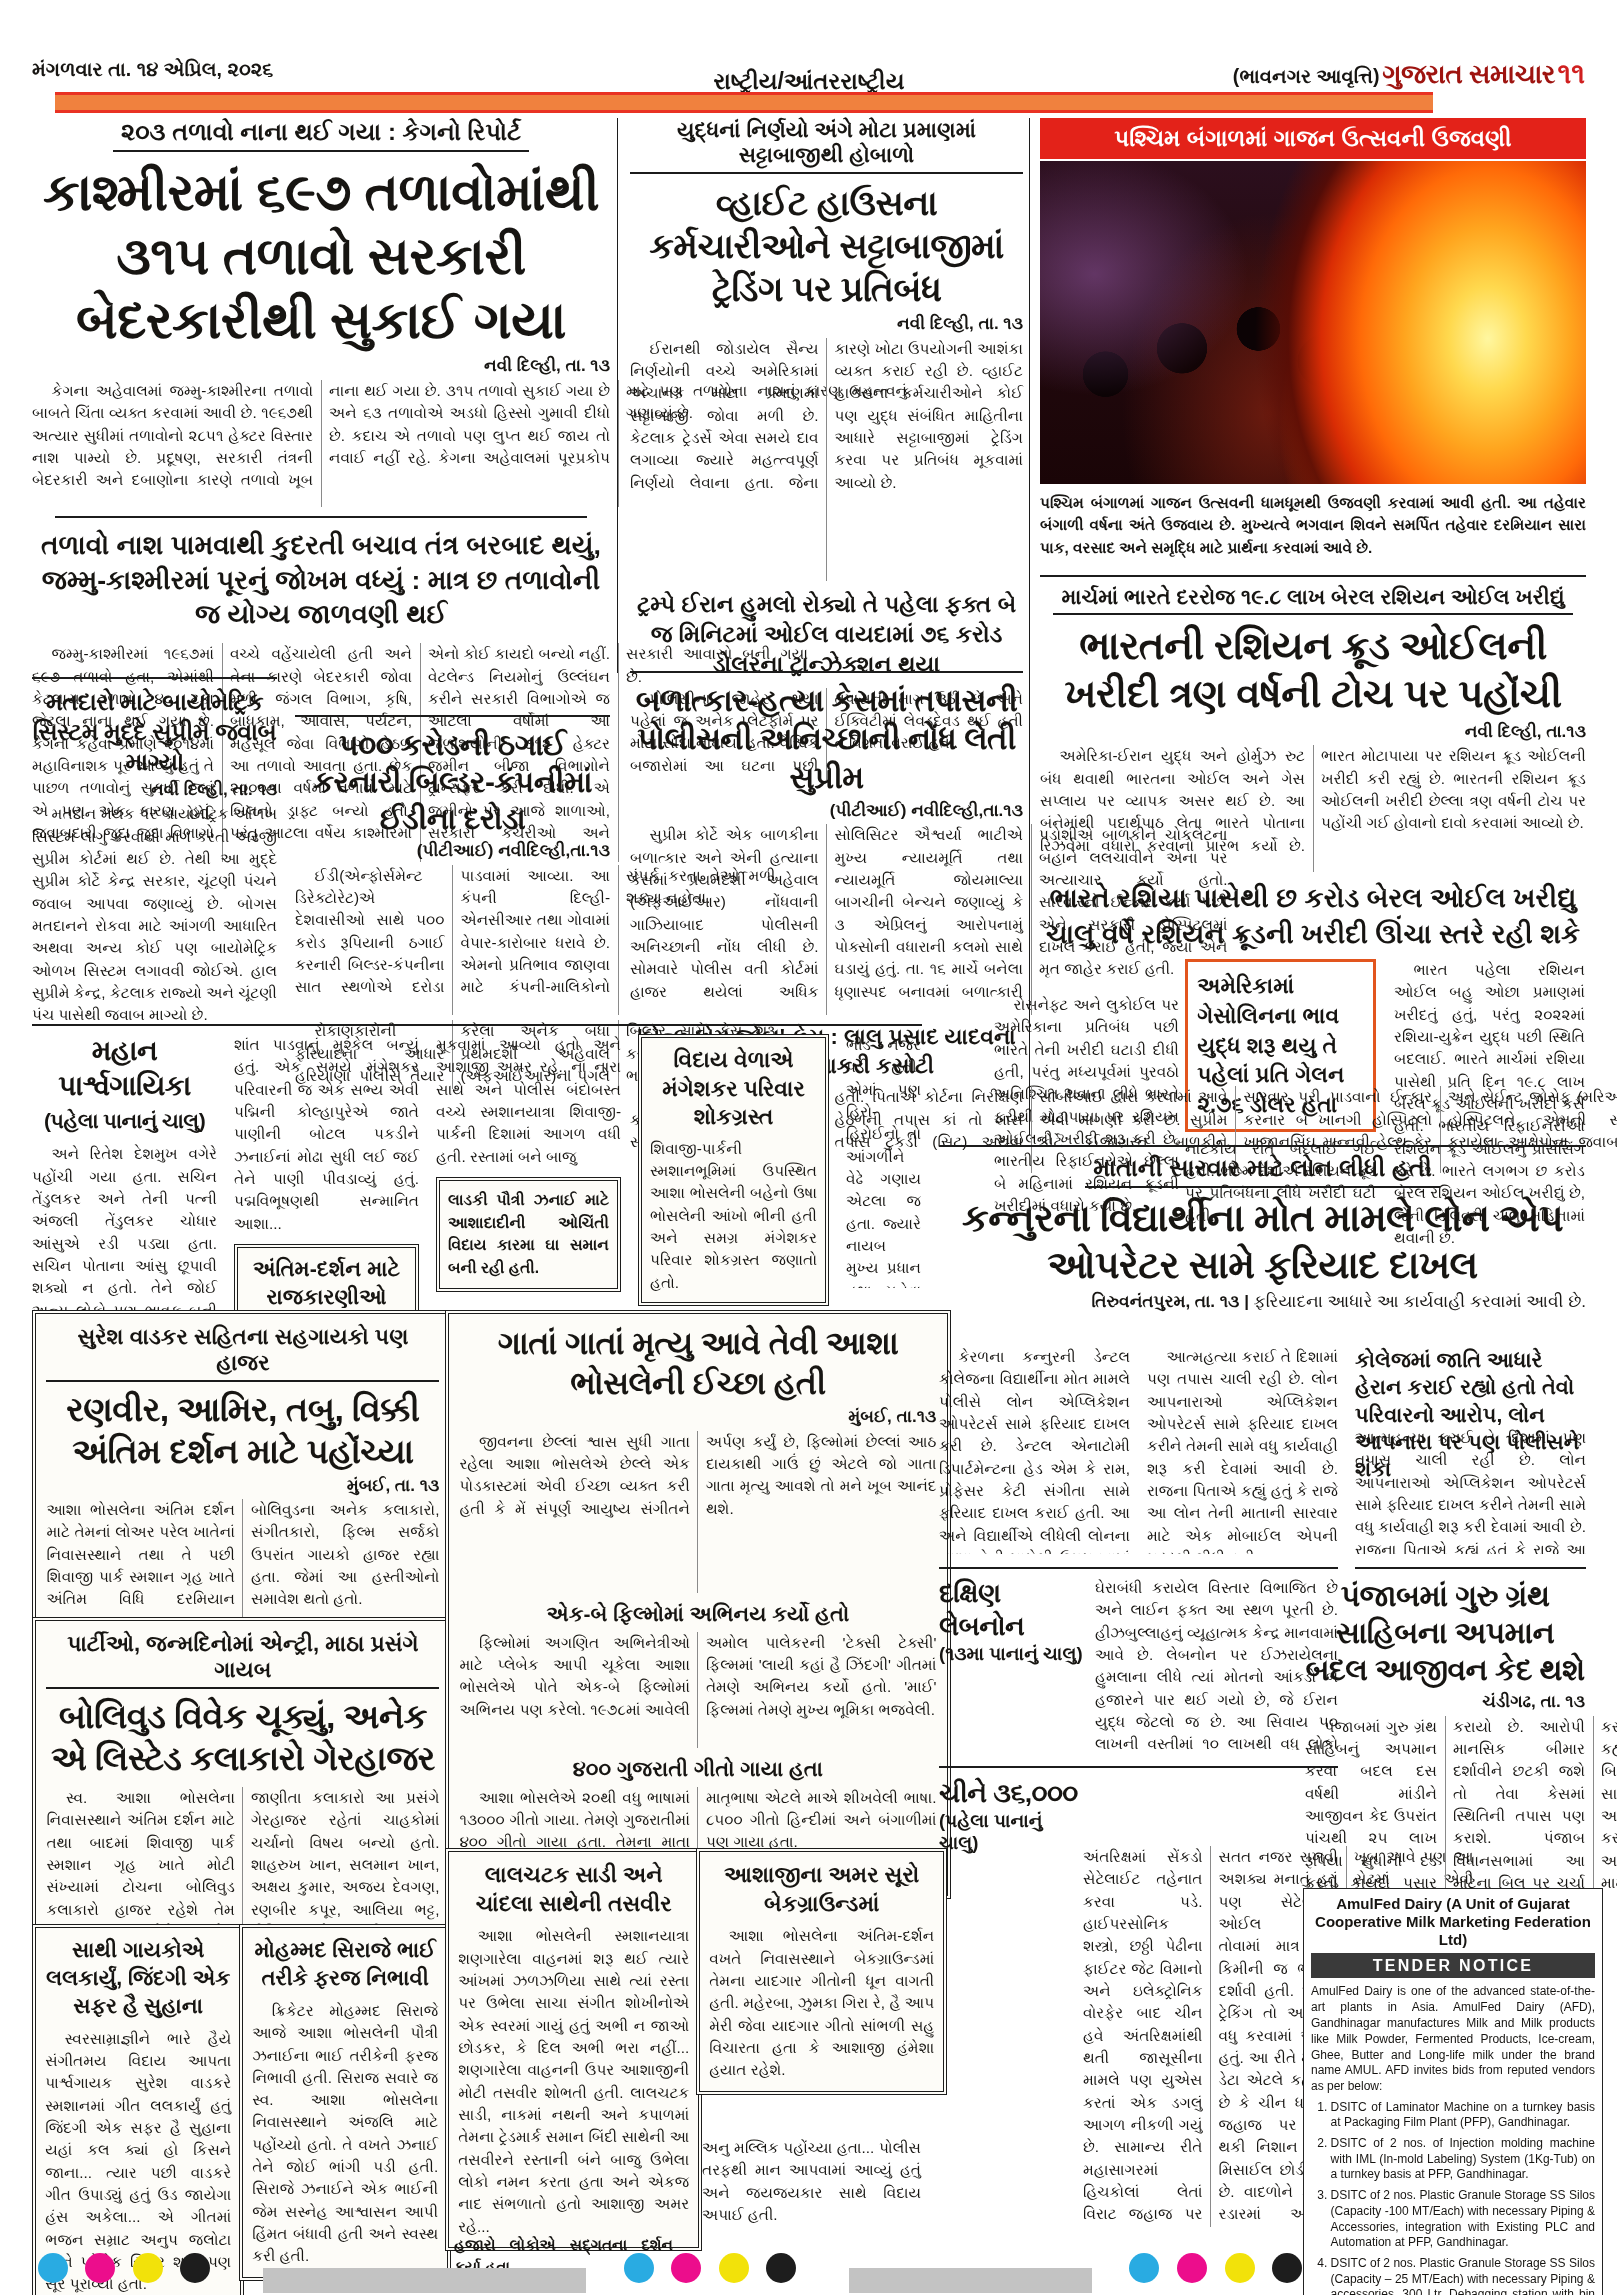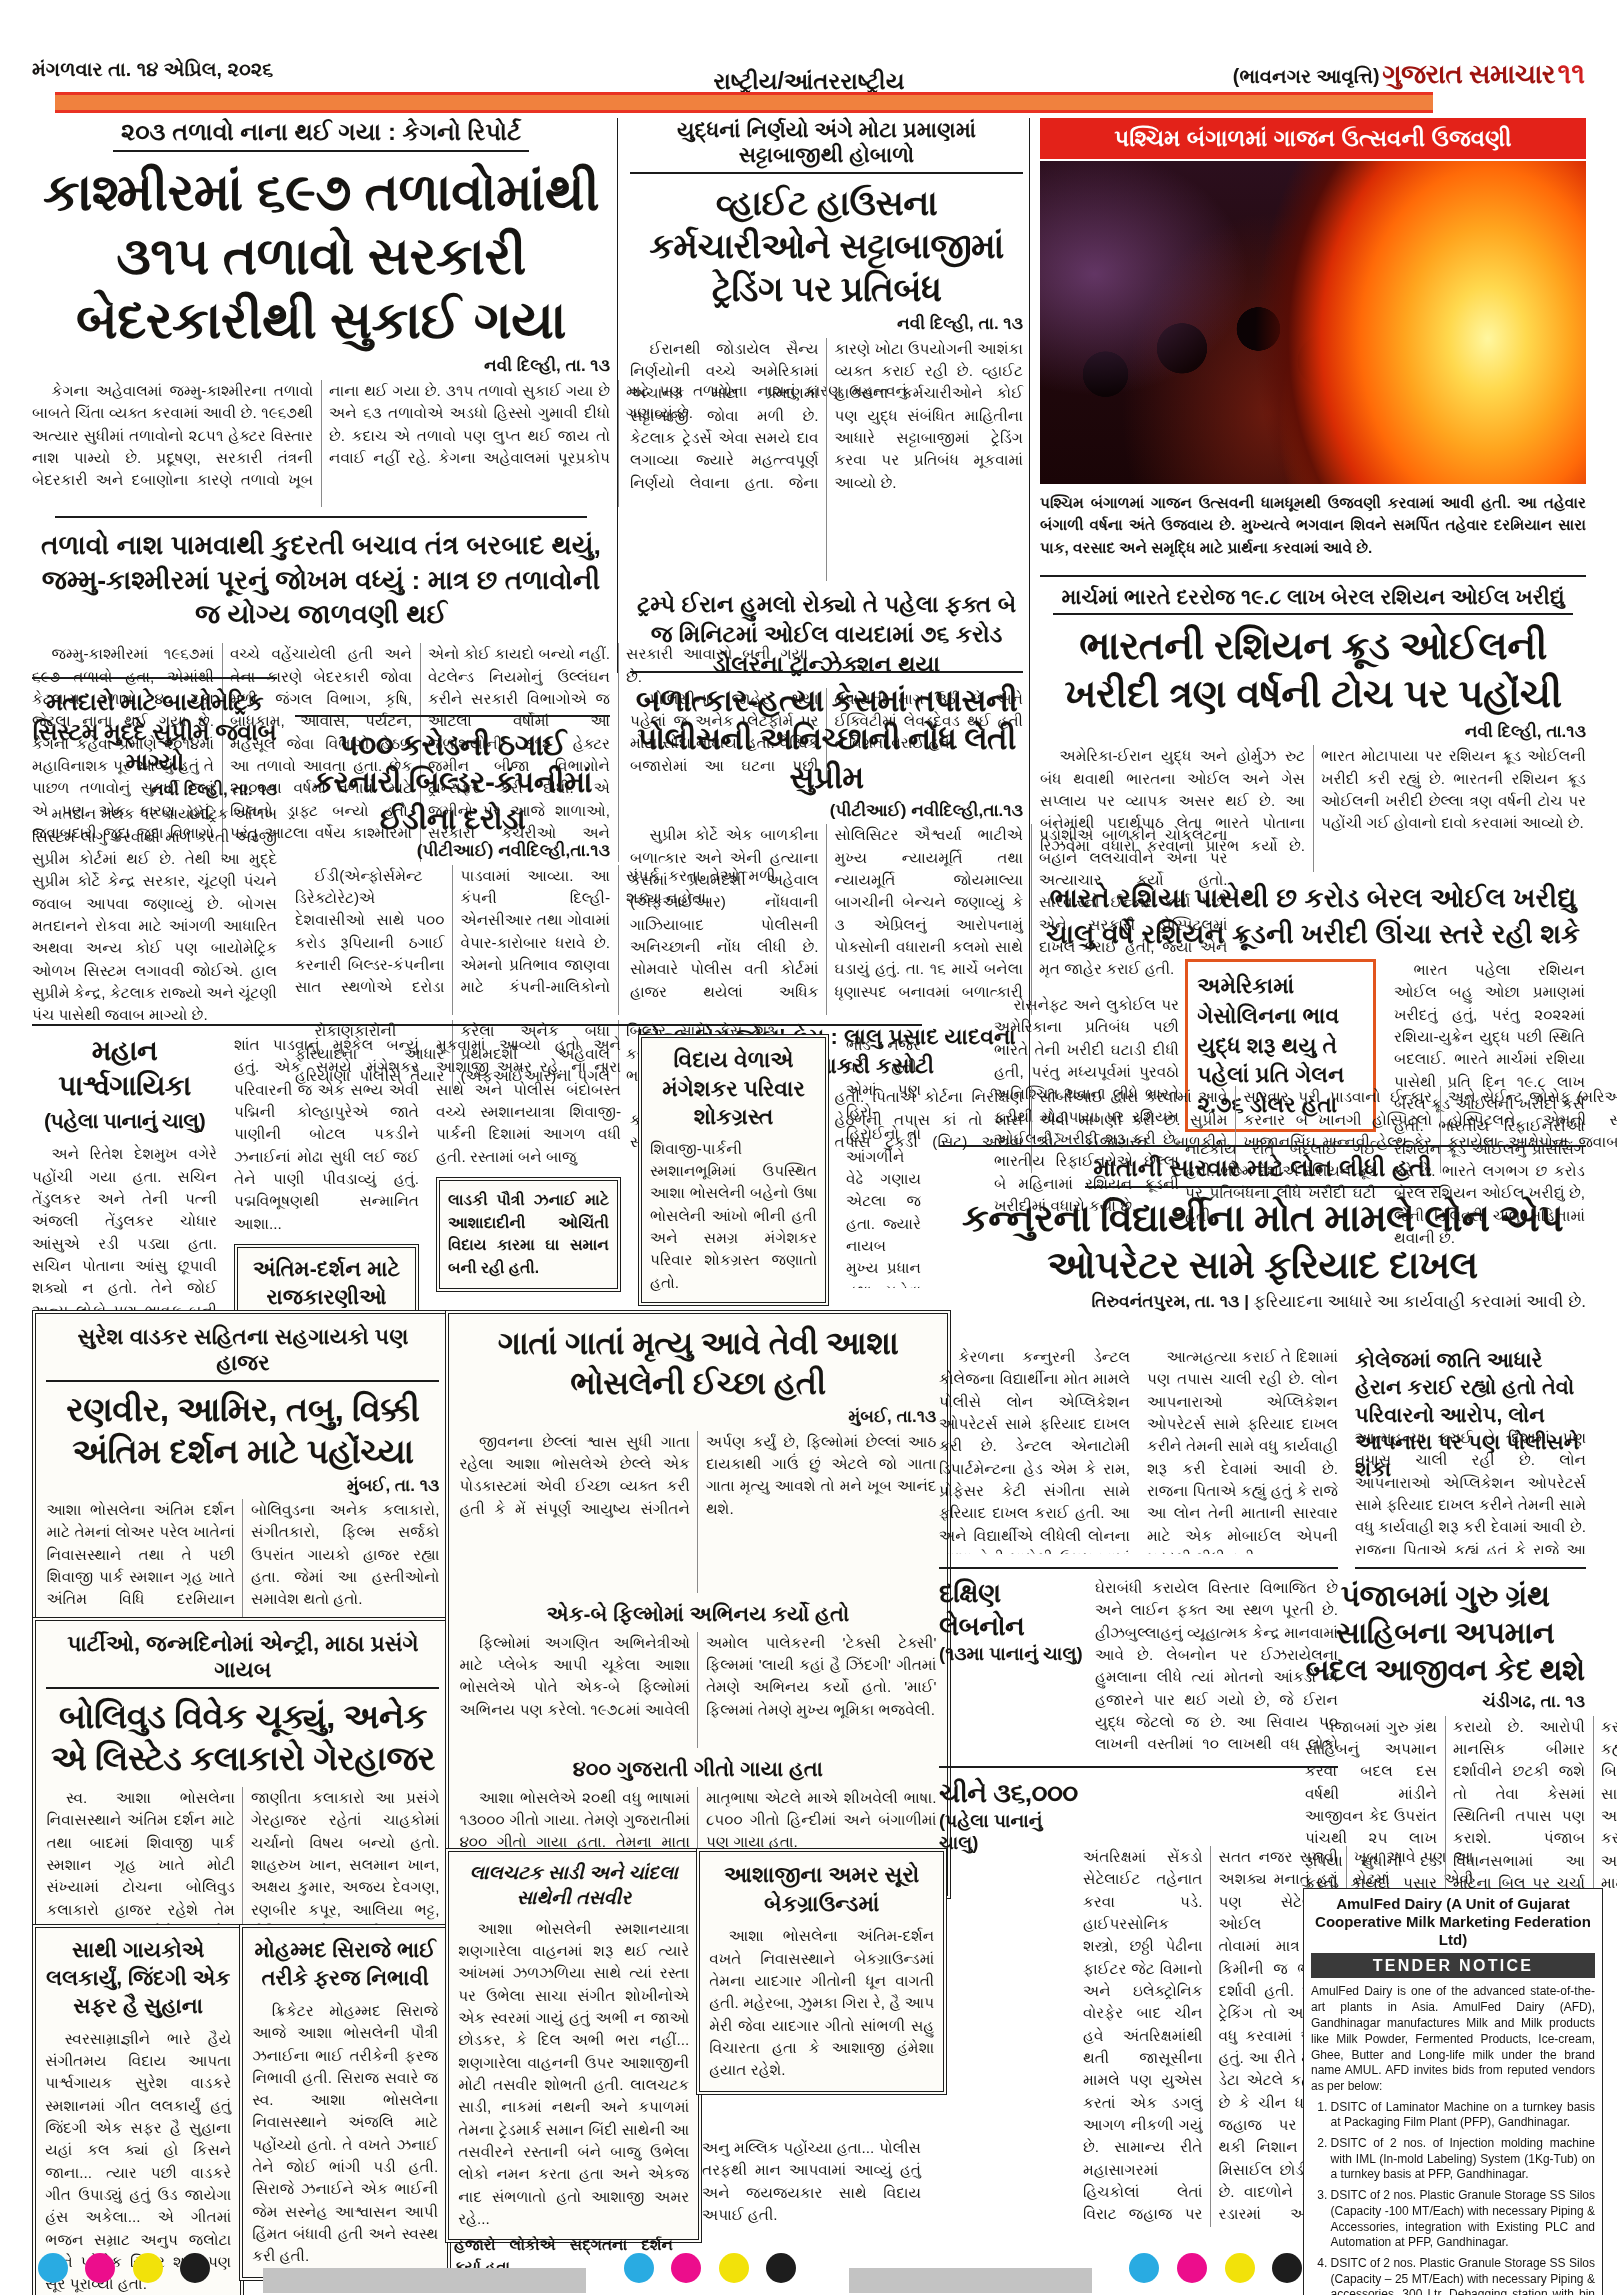--- a/index.html
+++ b/index.html
@@ -177,21 +177,21 @@
     <div class="hl" style="font-size:32px;">ગાતાં ગાતાં મૃત્યુ આવે તેવી આશા ભોસલેની ઈચ્છા હતી</div>
     <div class="dl">મુંબઈ, તા.૧૩</div>
     <div class="body cols2 indent" style="height:162px;">જીવનના છેલ્લાં શ્વાસ સુધી ગાતા રહેલા આશા ભોસલેએ છેલ્લે એક પોડકાસ્ટમાં એવી ઈચ્છા વ્યક્ત કરી હતી કે મેં સંપૂર્ણ આયુષ્ય સંગીતને અર્પણ કર્યું છે, ફિલ્મોમાં છેલ્લાં આઠ દાયકાથી ગાઉં છું એટલે જો ગાતા ગાતા મૃત્યુ આવશે તો મને ખૂબ આનંદ થશે.</div>
     <div class="subhead" style="font-size:21px;margin-top:7px;">એક-બે ફિલ્મોમાં અભિનય કર્યો હતો</div>
     <div class="body cols2 indent" style="height:116px;margin-top:4.6px;">ફિલ્મોમાં અગણિત અભિનેત્રીઓ માટે પ્લેબેક આપી ચૂકેલા આશા ભોસલેએ પોતે એક-બે ફિલ્મોમાં અભિનય પણ કરેલો. ૧૯૭૮માં આવેલી અમોલ પાલેકરની 'ટેક્સી ટેક્સી' ફિલ્મમાં 'લાયી કહાં હૈ ઝિંદગી' ગીતમાં તેમણે અભિનય કર્યો હતો. 'માઈ' ફિલ્મમાં તેમણે મુખ્ય ભૂમિકા ભજવેલી.</div>
     <div class="subhead" style="font-size:21px;margin-top:7px;">૪૦૦ ગુજરાતી ગીતો ગાયા હતા</div>
     <div class="body cols2 indent" style="height:98px;margin-top:4.6px;">આશા ભોસલેએ ૨૦થી વધુ ભાષામાં ૧૩૦૦૦ ગીતો ગાયા. તેમણે ગુજરાતીમાં ૪૦૦ ગીતો ગાયા હતા. તેમના માતા શેવંતી ગુજરાતી ભાષી, એટલે કહેતા કે માતૃભાષા એટલે માએ શીખવેલી ભાષા. ૮૫૦૦ ગીતો હિન્દીમાં અને બંગાળીમાં પણ ગાયા હતા.</div>
   </div>
 
   <div class="abs boxed" style="left:445px;top:1848px;width:231px;padding:9.2px;">
-    <div class="subhead" style="font-size:19px;font-style:italic;">લાલચટક સાડી અને ચાંદલા સાથેની તસવીર</div>
+    <div class="subhead" style="font-size:22px;">લાલચટક સાડી અને ચાંદલા સાથેની તસવીર</div>
     <div class="body indent" style="margin-top:7px;">આશા ભોસલેની સ્મશાનયાત્રા શણગારેલા વાહનમાં શરૂ થઈ ત્યારે આંખમાં ઝળઝળિયા સાથે ત્યાં રસ્તા પર ઉભેલા સાચા સંગીત શોખીનોએ એક સ્વરમાં ગાયું હતું અભી ન જાઓ છોડકર, કે દિલ અભી ભરા નહીં... શણગારેલા વાહનની ઉપર આશાજીની મોટી તસવીર શોભતી હતી. લાલચટક સાડી, નાકમાં નથની અને કપાળમાં તેમના ટ્રેડમાર્ક સમાન બિંદી સાથેની આ તસવીરને રસ્તાની બંને બાજુ ઉભેલા લોકો નમન કરતા હતા અને એકજ નાદ સંભળાતો હતો આશાજી અમર રહે...</div>
   </div>
   <div class="abs body" style="left:454px;top:2234px;width:219px;font-weight:bold;">હજારો લોકોએ સદ્ગતના દર્શન કર્યા હતા.</div>
   <div class="abs boxed" style="left:696px;top:1848px;width:225px;padding:9.2px;">
     <div class="subhead" style="font-size:22px;">આશાજીના અમર સૂરો બેકગ્રાઉન્ડમાં</div>
     <div class="body indent" style="margin-top:7px;">આશા ભોસલેના અંતિમ-દર્શન વખતે નિવાસસ્થાને બેકગ્રાઉન્ડમાં તેમના યાદગાર ગીતોની ધૂન વાગતી હતી. મહેરબા, ઝુમકા ગિરા રે, હૈ આપ મેરી જેવા યાદગાર ગીતો સાંભળી સહુ વિચારતા હતા કે આશાજી હંમેશા હયાત રહેશે.</div>
   </div>
   <div class="abs body" style="left:702px;top:2137px;width:219px;">અનુ મલ્લિક પહોંચ્યા હતા... પોલીસ તરફથી માન આપવામાં આવ્યું હતું અને જયજયકાર સાથે વિદાય અપાઈ હતી.</div>
 
   <div class="rule-h abs" style="left:939px;top:1145px;width:647px;"></div>

